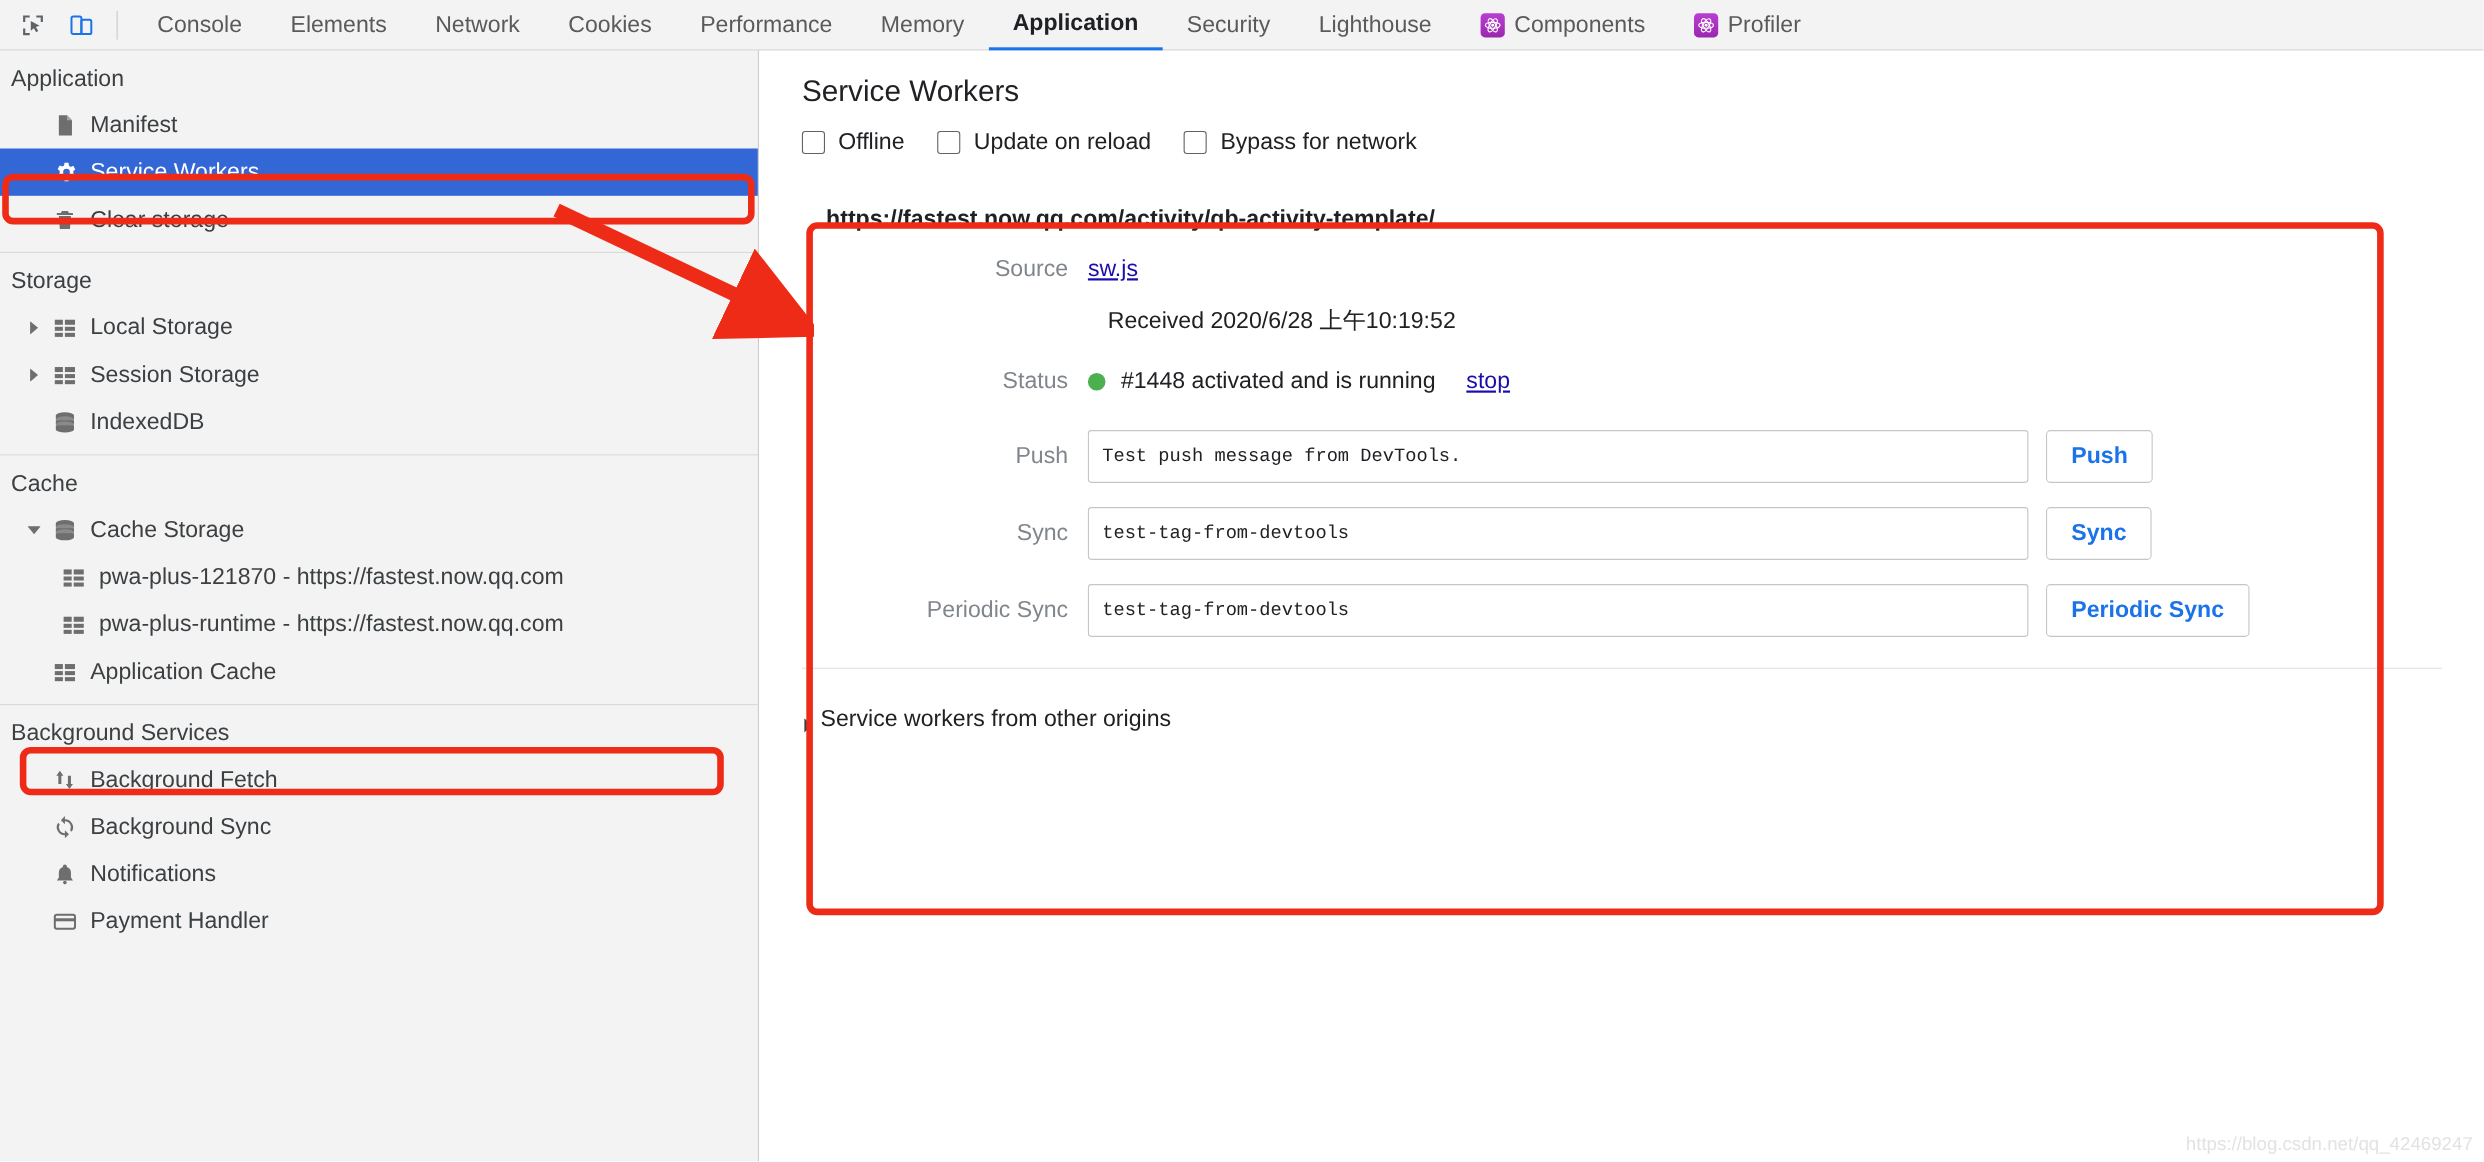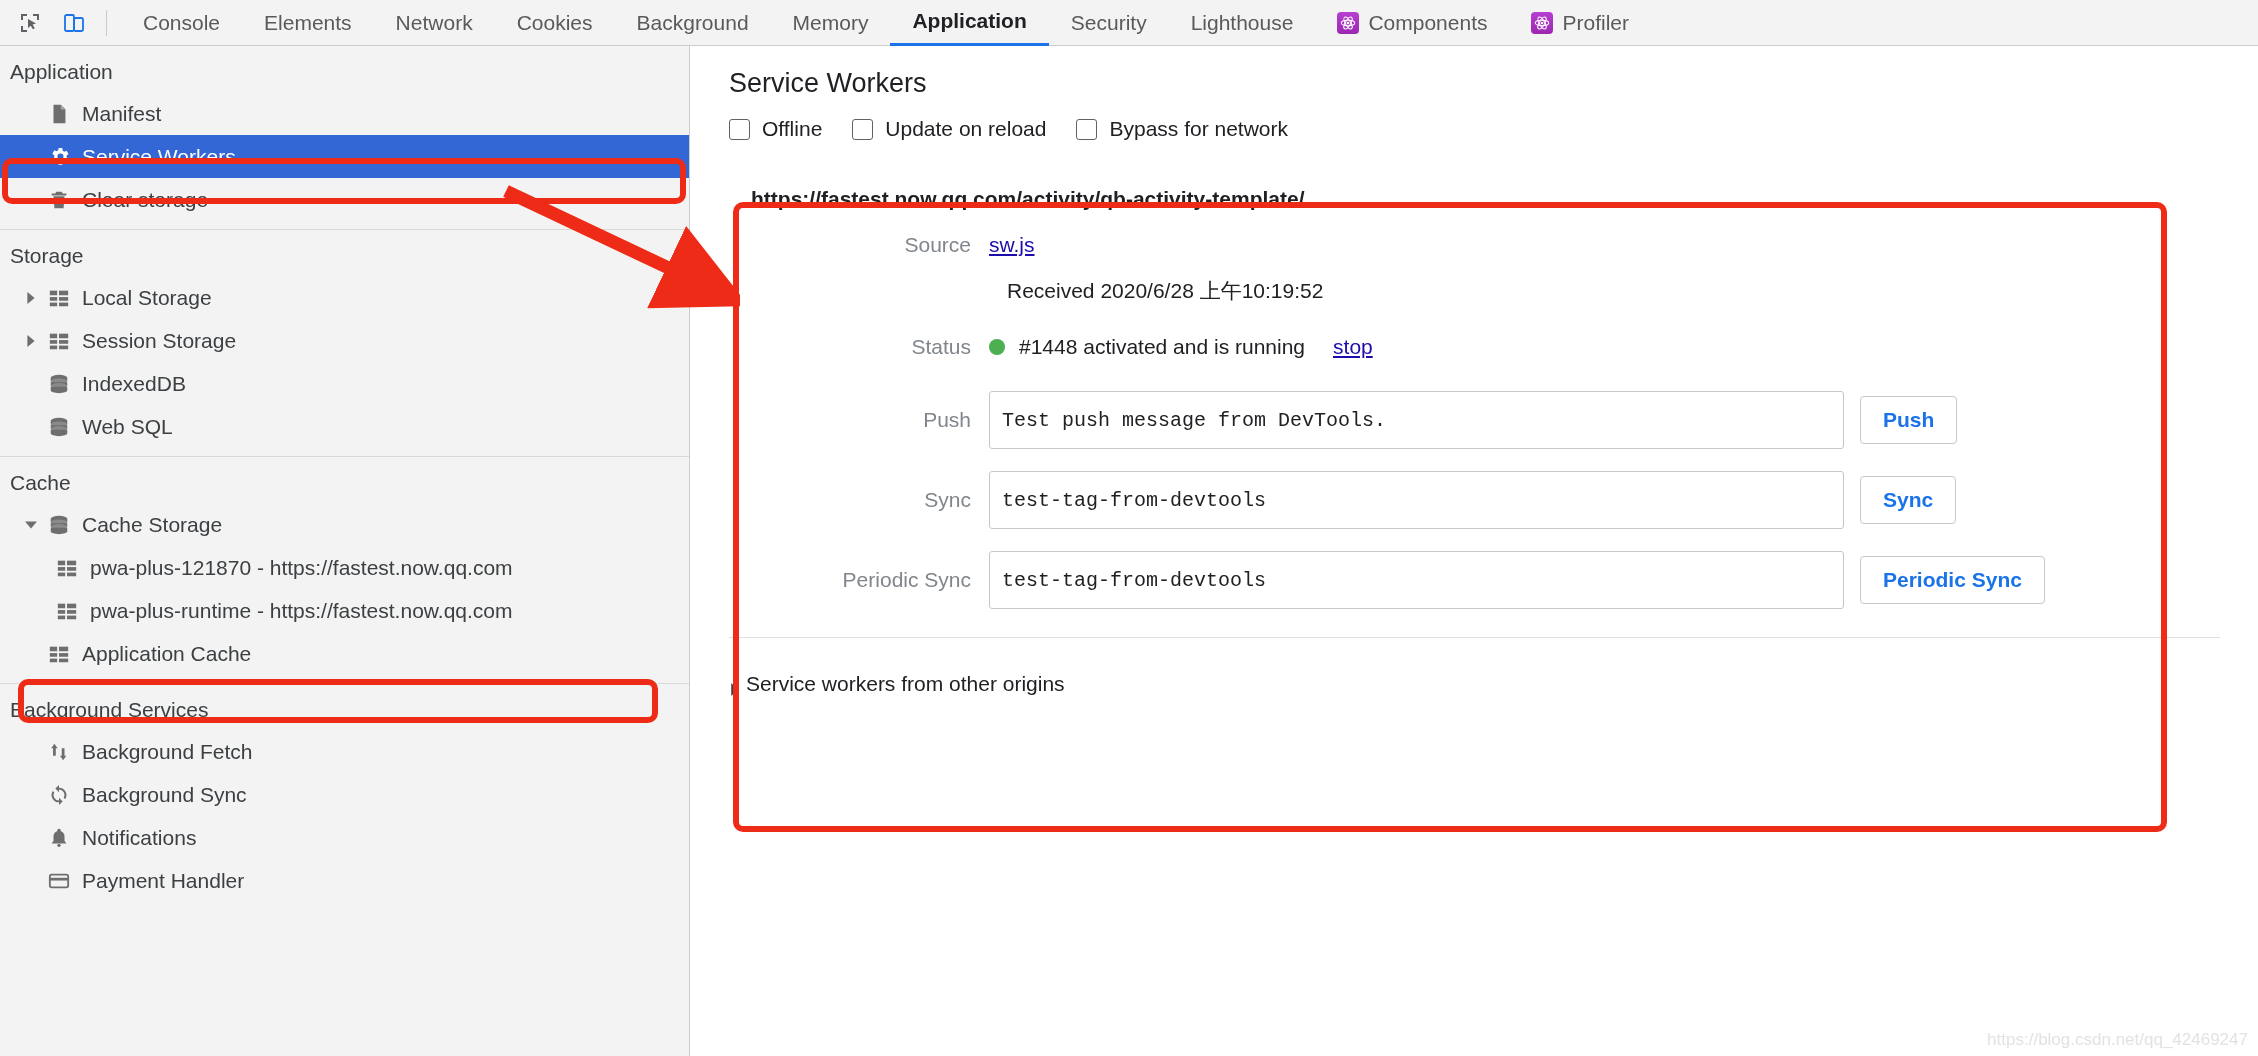--- a/index.html
+++ b/index.html
@@ -164,26 +164,26 @@
     background: #4caf50;
     display: inline-block; flex: 0 0 auto;
   }
   .clients-url {
     max-width: 855px;
     overflow: hidden; text-overflow: ellipsis; white-space: nowrap;
   }
 
   .io-row { display: flex; align-items: center; margin-top: 22px; }
   .io-input {
-    width: 855px; height: 58px;
+    width: 855px; height: 48px;
     border: 1px solid #c6c6c6;
     border-radius: 3px;
     padding: 0 12px;
     font-family: "Liberation Mono", monospace;
-    font-size: 20px;
+    font-size: 17px;
     color: #202124;
     background: #fff;
     outline: none;
   }
   .io-btn {
     margin-left: 16px;
     height: 48px;
     min-width: 80px;
     padding: 0 22px;
     border: 1px solid #c6c6c6;
@@ -248,21 +248,21 @@
       <div class="tab">
           <span>Elements</span>
         </div>
       <div class="tab">
           <span>Network</span>
         </div>
       <div class="tab">
           <span>Cookies</span>
         </div>
       <div class="tab">
-          <span>Background</span>
+          <span>Performance</span>
         </div>
       <div class="tab">
           <span>Memory</span>
         </div>
       <div class="tab active">
           <span>Application</span>
         </div>
       <div class="tab">
           <span>Security</span>
         </div>
@@ -371,35 +371,20 @@
             <ellipse cx="12" cy="5" rx="9" ry="3" fill="#6e6e6e"></ellipse>
             <rect x="3" y="5" width="18" height="4" fill="#6e6e6e"></rect>
             <ellipse cx="12" cy="9" rx="9" ry="3" fill="#8a8a8a"></ellipse>
             <rect x="3" y="10" width="18" height="4" fill="#6e6e6e"></rect>
             <ellipse cx="12" cy="14" rx="9" ry="3" fill="#8a8a8a"></ellipse>
             <rect x="3" y="15" width="18" height="4" fill="#6e6e6e"></rect>
             <ellipse cx="12" cy="19" rx="9" ry="3" fill="#6e6e6e"></ellipse>
           </svg>
       </span>
       <span>IndexedDB</span>
-    </div>
-    <div class="sb-item indent1">
-      <span class="sb-arrow spacer"></span>
-      <span class="sb-ico">
-        <svg width="22" height="22" viewBox="0 0 24 24">
-            <ellipse cx="12" cy="5" rx="9" ry="3" fill="#6e6e6e"></ellipse>
-            <rect x="3" y="5" width="18" height="4" fill="#6e6e6e"></rect>
-            <ellipse cx="12" cy="9" rx="9" ry="3" fill="#8a8a8a"></ellipse>
-            <rect x="3" y="10" width="18" height="4" fill="#6e6e6e"></rect>
-            <ellipse cx="12" cy="14" rx="9" ry="3" fill="#8a8a8a"></ellipse>
-            <rect x="3" y="15" width="18" height="4" fill="#6e6e6e"></rect>
-            <ellipse cx="12" cy="19" rx="9" ry="3" fill="#6e6e6e"></ellipse>
-          </svg>
-      </span>
-      <span>Web SQL</span>
     </div>
     <div class="sb-divider"></div>
 
     <div class="sb-section-title">Cache</div>
     <div class="sb-item indent1">
       <span class="sb-arrow">
         <svg width="12" height="12" viewBox="0 0 10 10">
             <path fill="#6e6e6e" d="M0 2h10L5 8 0 2z"></path>
           </svg>
       </span>

